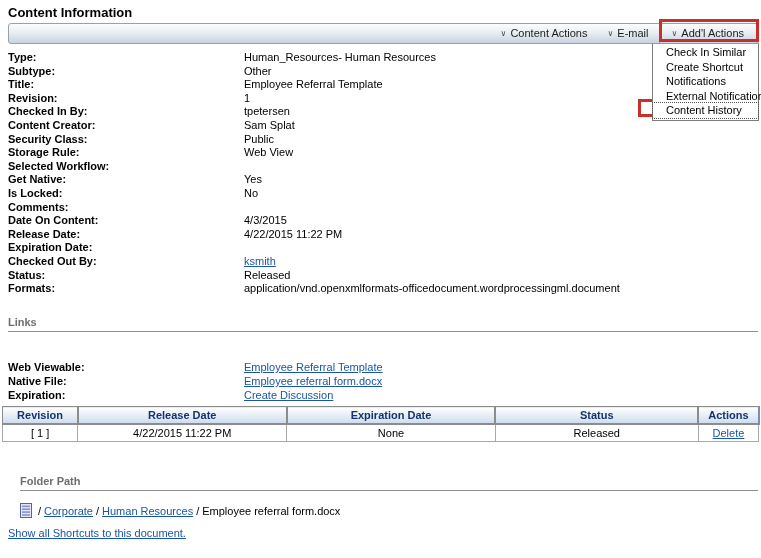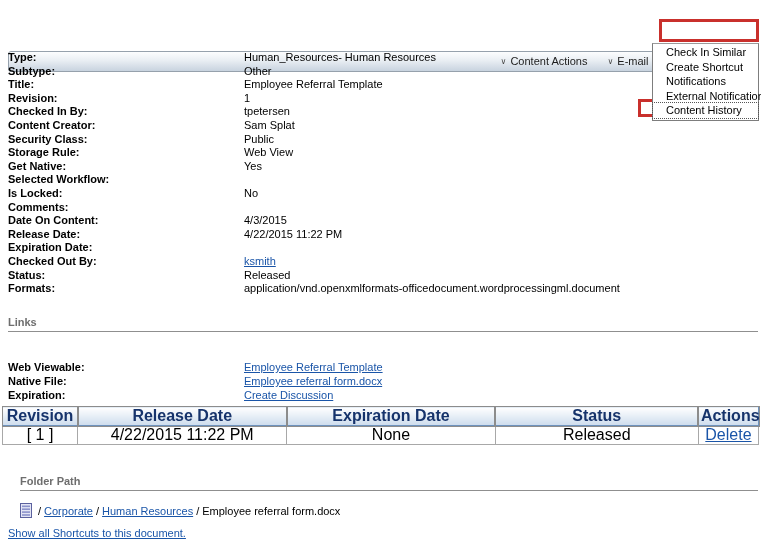--- a/index.html
+++ b/index.html
@@ -10,21 +10,21 @@
   }
   
   .page-title{
     position:absolute;left:8px;top:5px;font-size:13px;font-weight:bold;color:#000;
   }
   
   .toolbar{
     position:absolute;left:8px;right:2px;top:23px;height:19px;
     border:1px solid #96a1ac;border-radius:3px;
     background:linear-gradient(#fcfdfe 0%,#e9eef3 45%,#c8d3df 100%);
-    display:flex;justify-content:flex-end;align-items:center;margin-top:28px;
+    display:flex;justify-content:flex-end;align-items:center;
   }
   .menu-btn{
     line-height:19px;padding:0 10px;white-space:nowrap;color:#1c1c1c;cursor:default;
   }
   .menu-btn.addl{border-left:1px solid #9aa6b2;padding:0 14px 0 12px;}
   .chev{font-size:8px;color:#4a4a4a;margin-right:4px;position:relative;top:-1px;}
   .chev::before{content:"\2228";}
   
   .annot{
     position:absolute;border:3px solid #c9302c;box-sizing:border-box;pointer-events:none;
@@ -54,21 +54,21 @@
     border-bottom:1px solid #8f8f8f;padding-bottom:3px;line-height:12px;
   }
   .links-hd{top:316px;}
   .folder-hd{top:475px;margin-left:12px;}
   .links-rows{position:absolute;left:8px;top:360px;}
   .links-rows .meta-row{line-height:14px;}
   
   .rev-table{
     position:absolute;left:2px;top:406px;width:757px;
     border-collapse:collapse;table-layout:fixed;
-    font-family:"Liberation Sans",sans-serif;font-size:16px;
+    font-family:"Liberation Sans",sans-serif;font-size:11px;
   }
   .rev-table th{
     background:linear-gradient(#ffffff,#cddced);
     color:#16336b;font-weight:bold;text-align:center;
     border:1px solid #6d92bd;outline:1px solid #8c8c8c;outline-offset:0;
     height:16px;padding:0 2px;
   }
   .rev-table td{
     background:#fff;color:#000;text-align:center;
     border:1px solid #a8a8a8;height:17px;padding:0 2px;
@@ -83,20 +83,21 @@
   .crumbs{position:absolute;left:20px;top:503px;line-height:15px;white-space:nowrap;}
   .doc-icon{display:inline-block;vertical-align:-3px;margin-right:3px;}
   .crumb-sep{margin:0 3px;color:#000;}
   .shortcuts{position:absolute;left:8px;top:527px;}
 </style>
 </head>
 <body>
 
 <div class="page">
 
+  <div class="page-title">Content Information</div>
 
   <div class="toolbar">
     <div class="menu-btn">
       <span class="chev"></span><span>Content Actions</span>
     </div>
     <div class="menu-btn">
       <span class="chev"></span><span>E-mail</span>
     </div>
     <div class="menu-btn addl">
       <span class="chev"></span><span>Add'l Actions</span>
@@ -116,22 +117,22 @@
 
   <div class="meta">
     <div class="meta-row"><span class="meta-label">Type:</span><span class="meta-value">Human_Resources- Human Resources</span></div>
     <div class="meta-row"><span class="meta-label">Subtype:</span><span class="meta-value">Other</span></div>
     <div class="meta-row"><span class="meta-label">Title:</span><span class="meta-value">Employee Referral Template</span></div>
     <div class="meta-row"><span class="meta-label">Revision:</span><span class="meta-value">1</span></div>
     <div class="meta-row"><span class="meta-label">Checked In By:</span><span class="meta-value">tpetersen</span></div>
     <div class="meta-row"><span class="meta-label">Content Creator:</span><span class="meta-value">Sam Splat</span></div>
     <div class="meta-row"><span class="meta-label">Security Class:</span><span class="meta-value">Public</span></div>
     <div class="meta-row"><span class="meta-label">Storage Rule:</span><span class="meta-value">Web View</span></div>
+    <div class="meta-row"><span class="meta-label">Selected Workflow:</span><span class="meta-value"></span></div>
     <div class="meta-row"><span class="meta-label">Get Native:</span><span class="meta-value">Yes</span></div>
-    <div class="meta-row"><span class="meta-label">Selected Workflow:</span><span class="meta-value"></span></div>
     <div class="meta-row"><span class="meta-label">Is Locked:</span><span class="meta-value">No</span></div>
     <div class="meta-row"><span class="meta-label">Comments:</span><span class="meta-value"></span></div>
     <div class="meta-row"><span class="meta-label">Date On Content:</span><span class="meta-value">4/3/2015</span></div>
     <div class="meta-row"><span class="meta-label">Release Date:</span><span class="meta-value">4/22/2015 11:22 PM</span></div>
     <div class="meta-row"><span class="meta-label">Expiration Date:</span><span class="meta-value"></span></div>
     <div class="meta-row"><span class="meta-label">Checked Out By:</span><span class="meta-value link">ksmith</span></div>
     <div class="meta-row"><span class="meta-label">Status:</span><span class="meta-value">Released</span></div>
     <div class="meta-row"><span class="meta-label">Formats:</span><span class="meta-value">application/vnd.openxmlformats-officedocument.wordprocessingml.document</span></div>
   </div>
 

